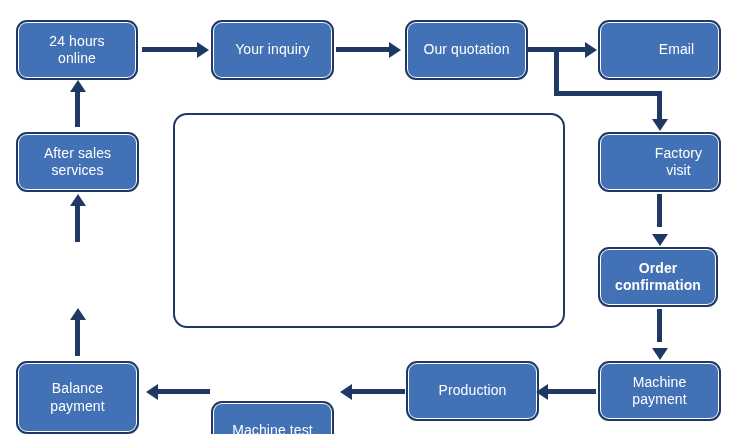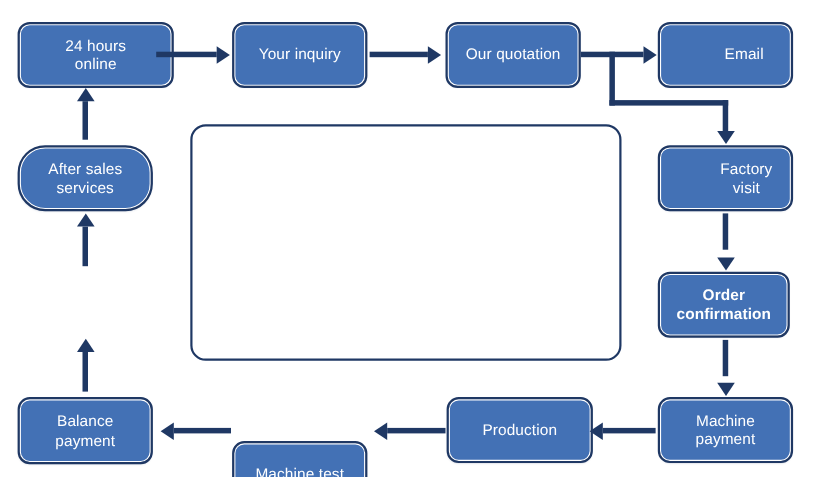--- a/index.html
+++ b/index.html
@@ -82,21 +82,21 @@
     border-left: 8px solid transparent;
     border-right: 8px solid transparent;
     border-top: 12px solid #1f3864;
   }
 </style>
 </head>
 <body>
 
 <div id="canvas">
 
-  <div class="node" id="n0" style="left: 18px; top: 22px; width: 138px; height: 56px;">
+  <div class="node" id="n0" style="left: 18px; top: 22px; width: 118px; height: 56px;">
     <span class="label">24 hours
 online</span>
   </div>
   <div class="node" id="n1" style="left: 213px; top: 22px; width: 119px; height: 56px;">
     <span class="label">Your inquiry</span>
   </div>
   <div class="node" id="n2" style="left: 407px; top: 22px; width: 119px; height: 56px;">
     <span class="label">Our quotation</span>
   </div>
   <div class="node" id="n3" style="left: 600px; top: 22px; width: 119px; height: 56px; padding-left: 40px;">
@@ -112,25 +112,25 @@
   <div class="node" id="n6" style="left: 600px; top: 363px; width: 119px; height: 56px;">
     <span class="label">Machine
 payment</span>
   </div>
   <div class="node" id="n7" style="left: 408px; top: 363px; width: 129px; height: 56px;">
     <span class="label">Production</span>
   </div>
   <div class="node" id="n8" style="left: 213px; top: 363px; width: 119px; height: 56px; margin-top: 40px;">
     <span class="label">Machine test</span>
   </div>
-  <div class="node" id="n9" style="left: 18px; top: 363px; width: 119px; height: 57px;">
+  <div class="node" id="n9" style="left: 18px; top: 363px; width: 119px; height: 69px;">
     <span class="label">Balance
 payment</span>
   </div>
-  <div class="node" id="n11" style="left: 18px; top: 134px; width: 119px; height: 56px; border-radius: 23px;">
+  <div class="node" id="n11" style="left: 18px; top: 134px; width: 119px; height: 56px;">
     <span class="label">After sales
 services</span>
   </div>
 
   <div id="inner-panel" style="left: 173px; top: 113px; width: 392px; height: 215px;"></div>
 
   <div class="seg seg-h" style="left:142px; top:47px; width:55px;"></div>
   <div class="head head-right" style="left:197px; top:41.5px;"></div>
 
   <div class="seg seg-h" style="left:336px; top:47px; width:53px;"></div>

